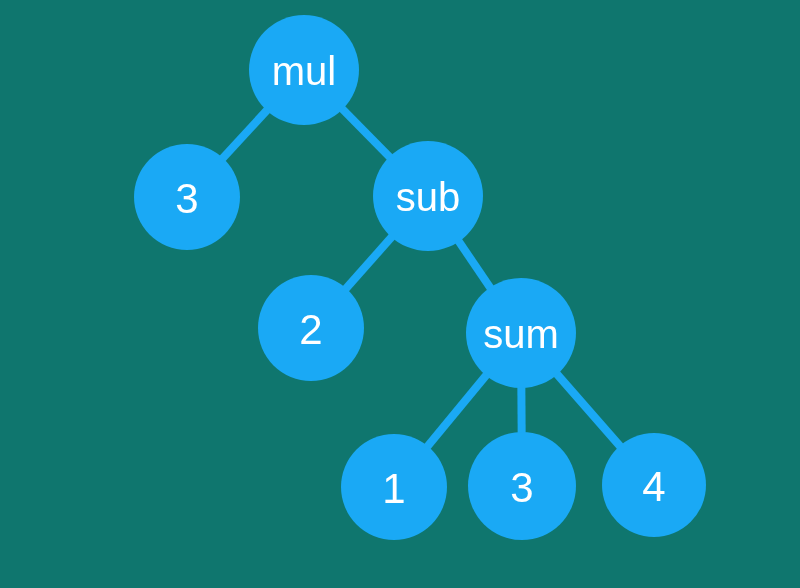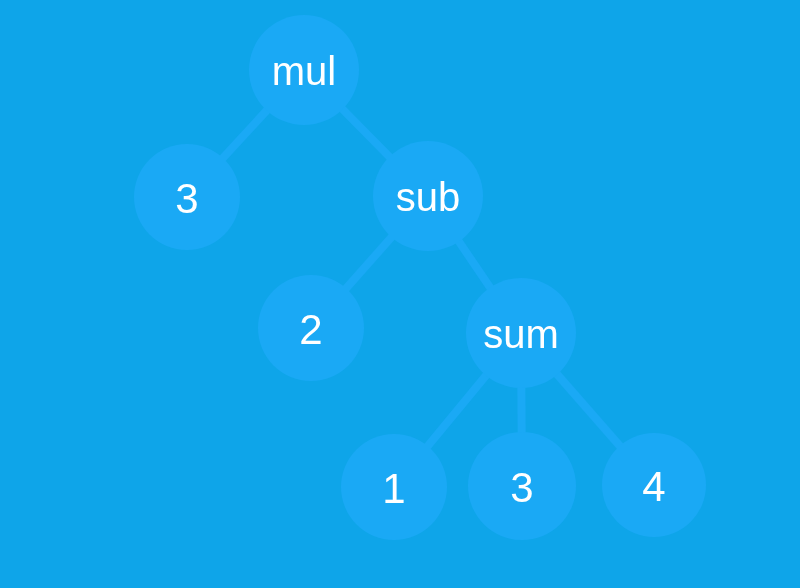--- a/index.html
+++ b/index.html
@@ -11,21 +11,21 @@
   body {
     width: 800px;
     height: 588px;
     overflow: hidden;
     font-family: "Liberation Sans", sans-serif;
   }
   #canvas {
     position: relative;
     width: 800px;
     height: 588px;
-    background: #0ea5e9;
+    background: #0f766e;
   }
   #tree-svg {
     position: absolute;
     left: 0;
     top: 0;
     width: 800px;
     height: 588px;
     display: block;
   }
   .edge-line {

